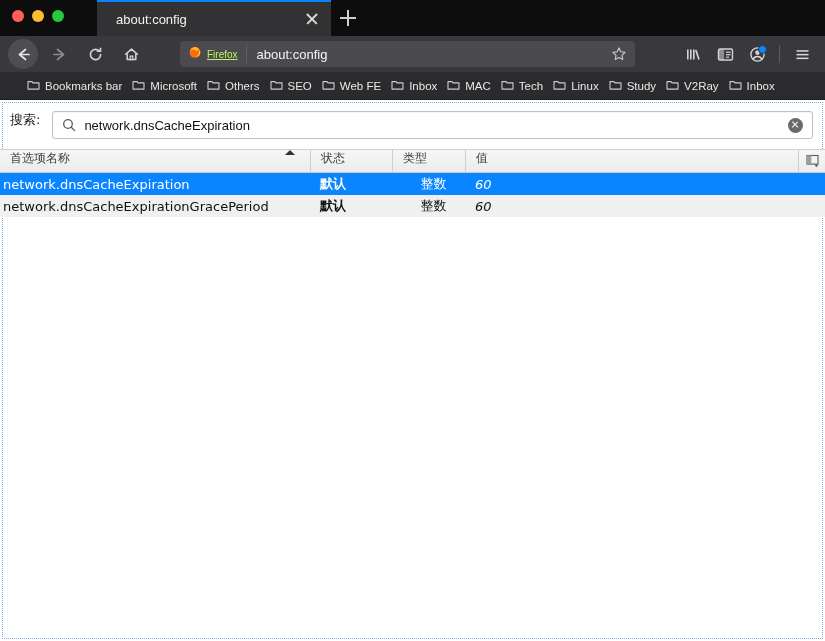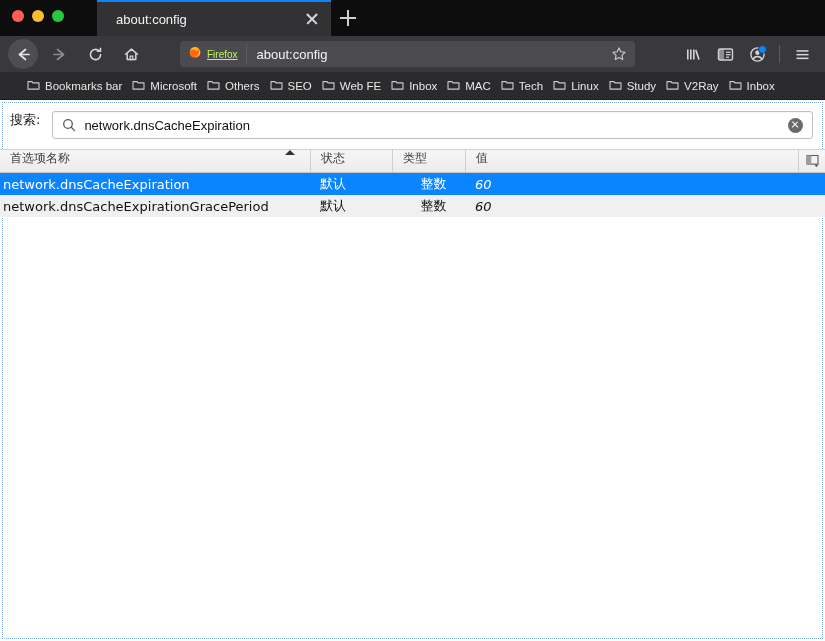--- a/index.html
+++ b/index.html
@@ -362,21 +362,21 @@
   .row.even { background: #f0f0f0; }
   .row.selected { background: #0a84ff; color: #ffffff; }
   .cell {
     box-sizing: border-box;
     padding-left: 10px;
     white-space: nowrap;
     overflow: hidden;
     font-family: "DejaVu Sans", "Liberation Sans", sans-serif;
   }
   .c-name   { width: 310px; padding-left: 3px; }
-  .c-status { width: 82px; }
+  .c-status { width: 82px; font-weight: bold; }
   .c-type   { width: 73px; text-align: center; }
   .c-value  { flex: 1; font-style: italic; }
 </style>
 </head>
 <body>
 
 <div class="window">
 
   <div class="titlebar">
     <div class="traffic-lights">

